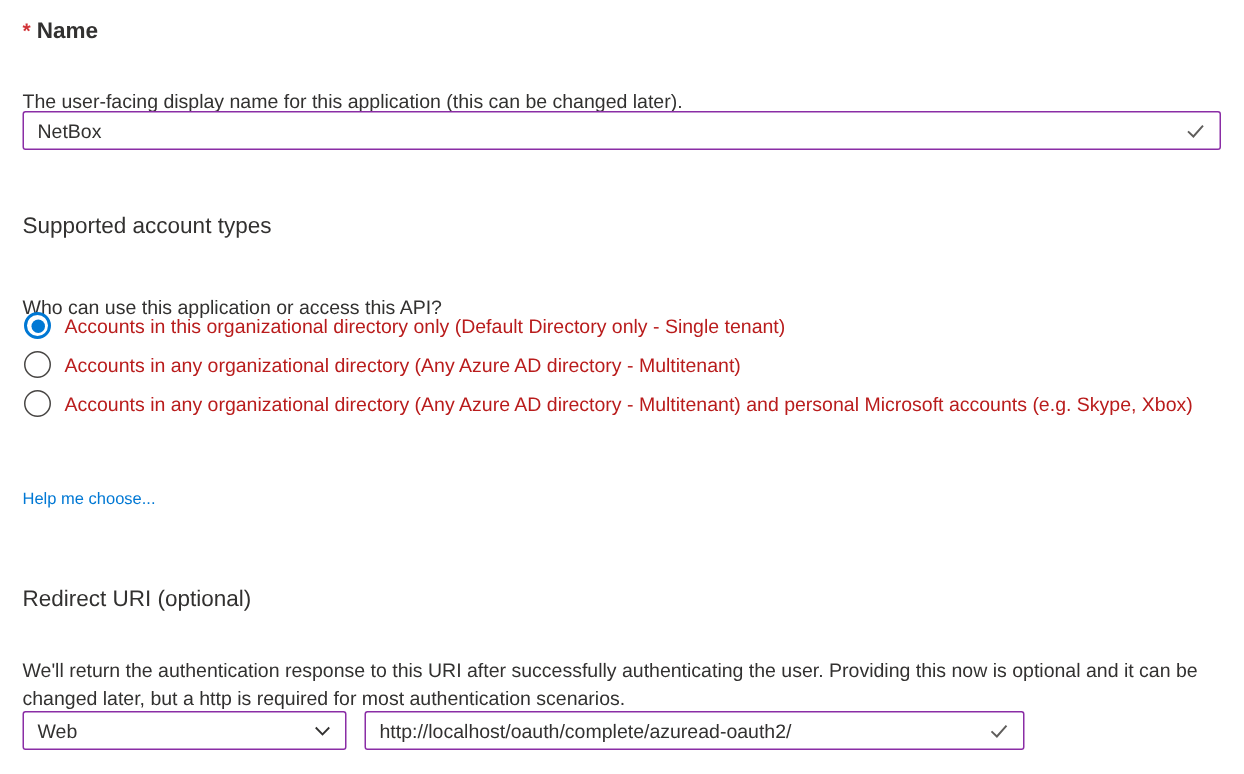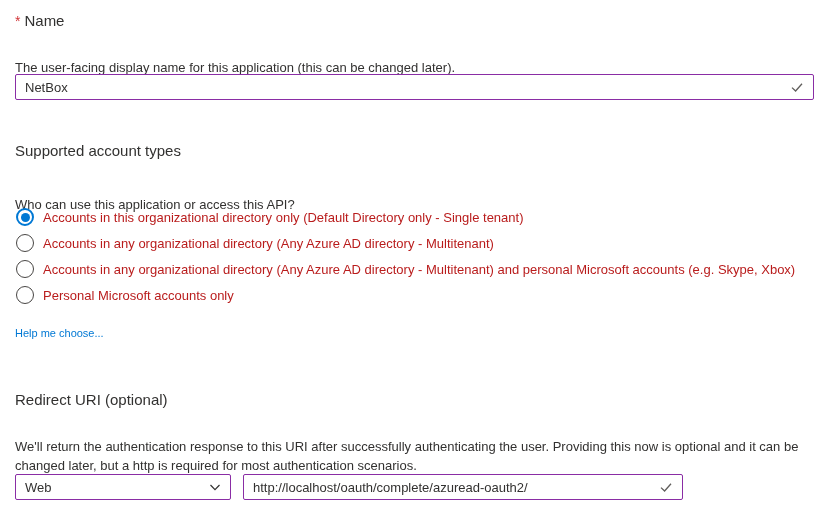--- a/index.html
+++ b/index.html
@@ -126,21 +126,21 @@
     color: #0078d4;
     text-decoration: none;
     cursor: pointer;
   }
 </style>
 </head>
 <body>
 
 <div class="page">
 
-  <div class="section-title" style="top:12px;">
+  <div class="section-title" style="top:12px;font-weight:bold;">
     <span class="req">*</span><span>Name</span>
   </div>
 
   <div class="desc" style="top:43px; width:799px;">The user-facing display name for this application (this can be changed later).</div>
 
   <div class="input-wrap" style="left:15px; top:74px; width:799px;">
     <input class="text-input" type="text" value="NetBox" style="">
     <span class="input-icon">
       <svg width="16" height="16" viewBox="0 0 16 16">
           <path d="M3 8.6 L6.6 12 L13 4.8" stroke="#605e5c" stroke-width="1.3" fill="none"></path>
@@ -160,24 +160,20 @@
       <span class="radio-label">Accounts in this organizational directory only (Default Directory only - Single tenant)</span>
     </div>
     <div class="radio-row">
       <span class="radio"></span>
       <span class="radio-label">Accounts in any organizational directory (Any Azure AD directory - Multitenant)</span>
     </div>
     <div class="radio-row">
       <span class="radio"></span>
       <span class="radio-label">Accounts in any organizational directory (Any Azure AD directory - Multitenant) and personal Microsoft accounts (e.g. Skype, Xbox)</span>
     </div>
-    <div class="radio-row">
-      <span class="radio"></span>
-      <span class="radio-label">Personal Microsoft accounts only</span>
-    </div>
   </div>
 
   <a class="link" style="top:327px;">Help me choose...</a>
 
   <div class="section-title" style="top:391px;">Redirect URI (optional)</div>
 
   <div class="desc" style="top:422px; width:800px;">We'll return the authentication response to this URI after successfully authenticating the user. Providing this now is optional and it can be changed later, but a http is required for most authentication scenarios.</div>
 
   <div class="dropdown" style="left:15px; top:474px; width:216px;">
     <span>Web</span>

